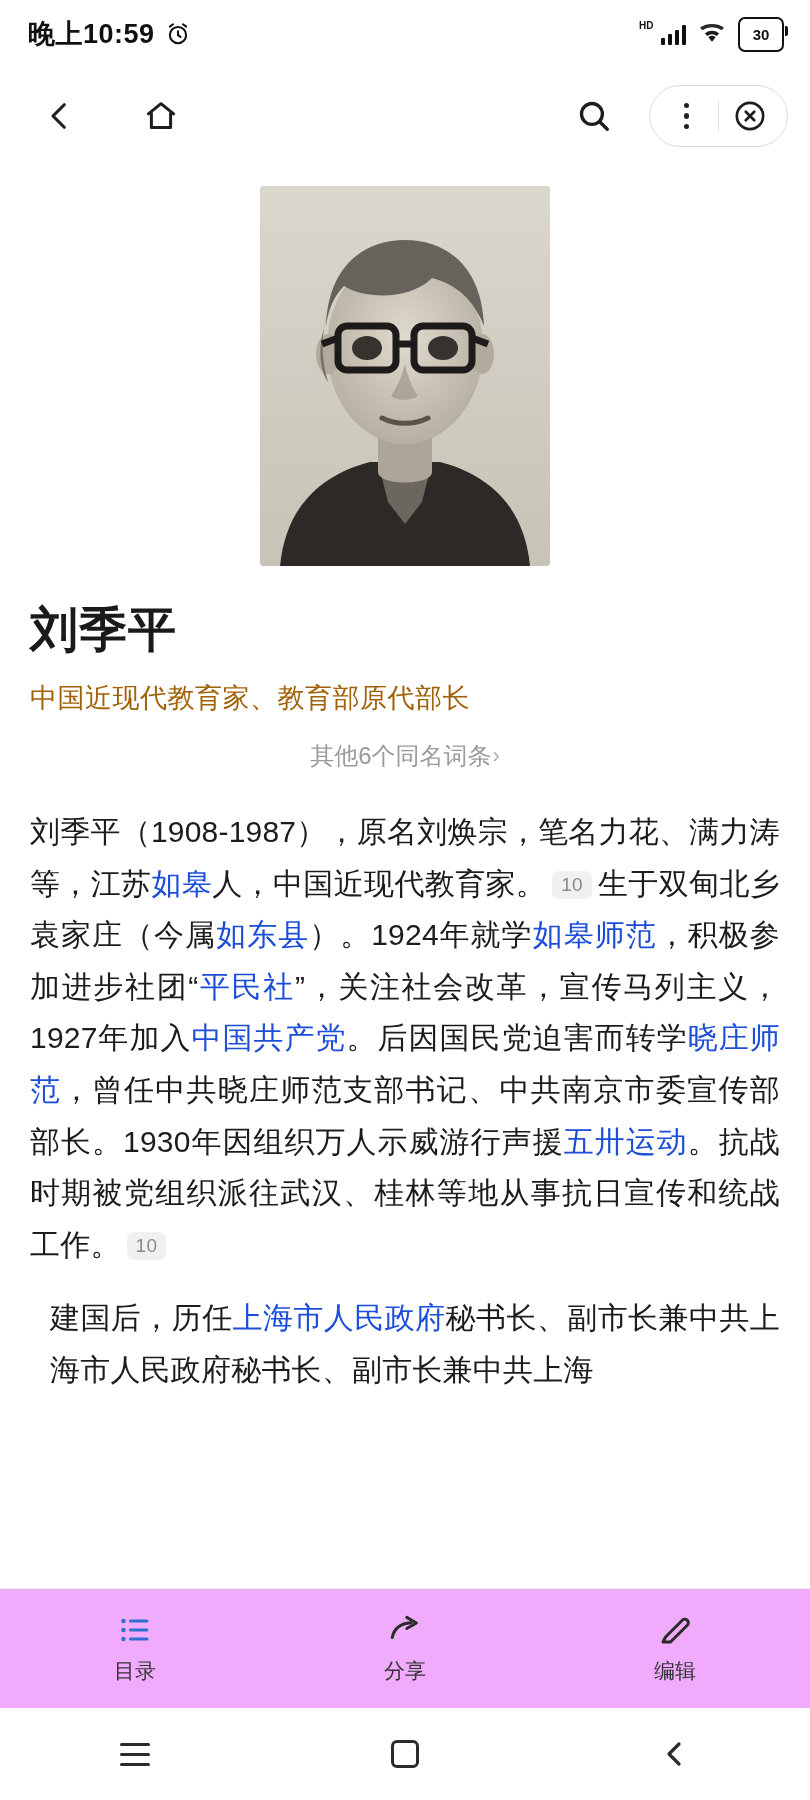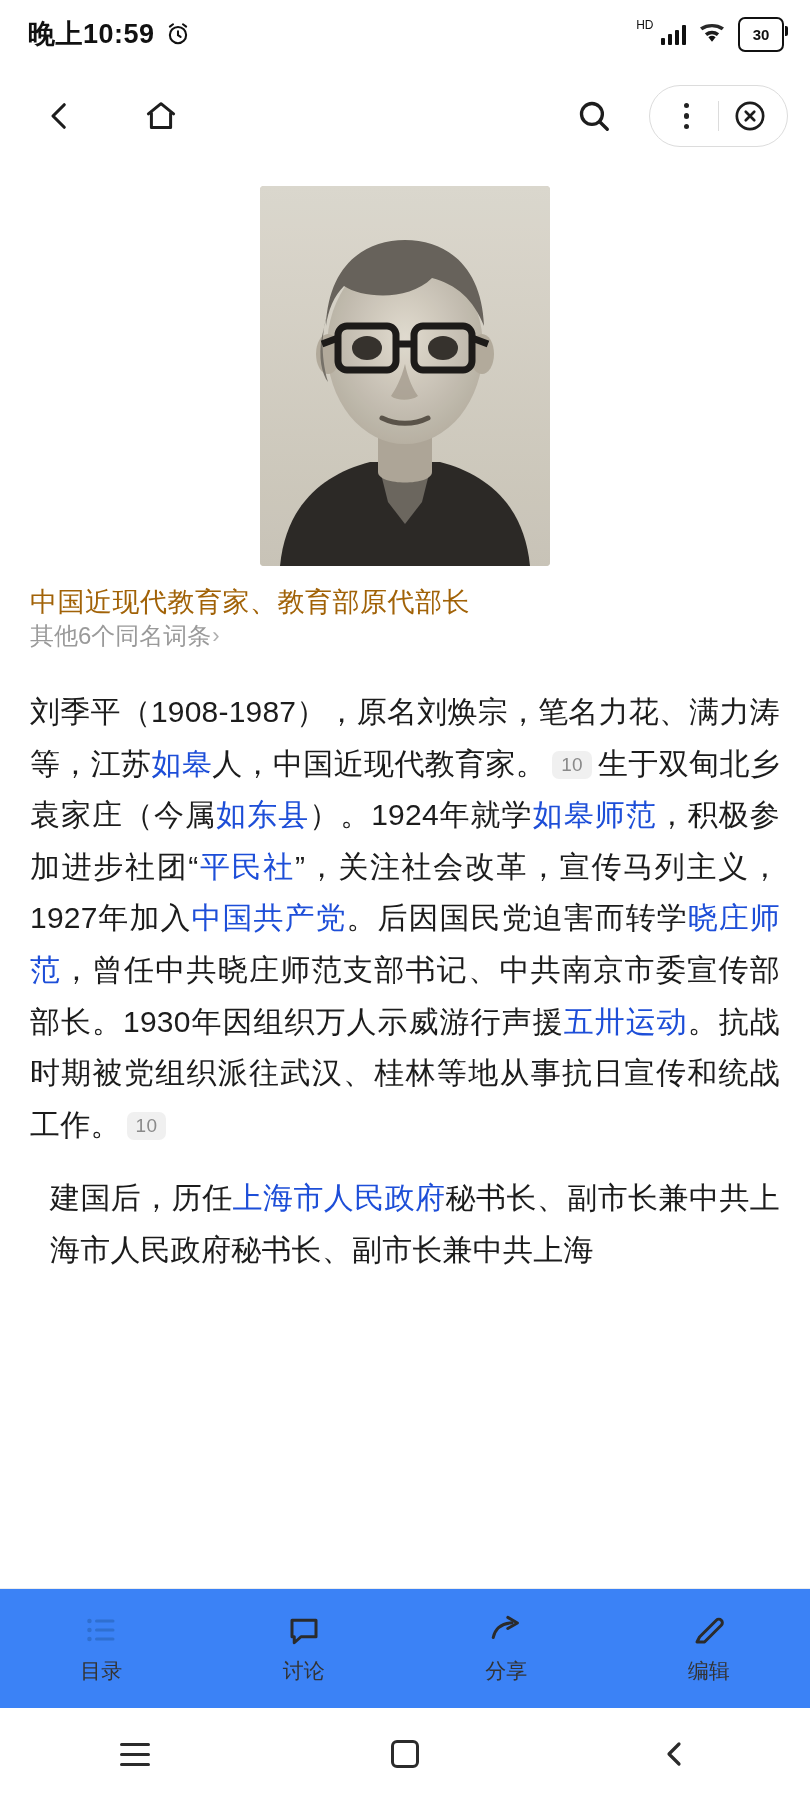--- a/index.html
+++ b/index.html
@@ -21,21 +21,21 @@
     height: 68px;
     display: flex; align-items: center; justify-content: space-between;
     padding: 0 26px 0 28px;
     color: #111;
     gap: 28px;
   }
   .status-left { display: flex; align-items: center; gap: 10px; }
   .status-time { font-size: 27px; font-weight: 600; letter-spacing: .5px; }
   .alarm-icon { width: 26px; height: 26px; }
   .status-right { display: flex; align-items: center; gap: 11px; }
-  .hd-badge { font-size: 12px; font-weight: 400; color: #111; position: relative; top: -9px; margin-right: -4px;}
+  .hd-badge { font-size: 10px; font-weight: 700; color: #111; position: relative; top: -9px; margin-right: -4px;}
   .bars { display: flex; align-items: flex-end; gap: 2.5px; height: 22px; }
   .bars i { width: 4.5px; background: #111; border-radius: 1px; display: block; }
   .bars i:nth-child(1) { height: 7px; }
   .bars i:nth-child(2) { height: 11px; }
   .bars i:nth-child(3) { height: 15px; }
   .bars i:nth-child(4) { height: 20px; }
   .batt {
     width: 46px; height: 35px; border: 2.5px solid #111; border-radius: 7px;
     display: flex; align-items: center; justify-content: center;
     font-size: 15px; font-weight: 600; position: relative;
@@ -96,21 +96,22 @@
 
   .title {
     font-size: 48px; font-weight: 700; color: #1a1a1a;
     margin-top: 32px; letter-spacing: 1px;
   }
   .subtitle {
     font-size: 27px; color: #a16207; margin-top: 18px; letter-spacing: .5px;
   }
   .alias-row {
     display: flex; align-items: center; gap: 1px;
-    color: #9a9a9a; font-size: 24px;
+    margin-top: 24px;
+    color: #9a9a9a; font-size: 24px; justify-content: center;
   }
   .alias-row .chev { font-size: 22px; color: #b0b0b0; }
 
   .body-text {
     margin-top: 34px;
     font-size: 30px;
     line-height: 1.72;
     color: #1c1c1c;
     text-align: justify;
     letter-spacing: .2px;
@@ -132,21 +133,21 @@
     position: absolute; left: 0; right: 0; bottom: 0; height: 60px;
     background: linear-gradient(rgba(255,255,255,0), #fff 82%);
     pointer-events: none;
   }
 
   
   .toolbar {
     height: 120px;
     border-top: 1px solid #ececec;
     display: flex; align-items: center;
-    background: #3b82f6;
+    background: #f0abfc;
   }
   .tool {
     flex: 1;
     display: flex; flex-direction: column; align-items: center; gap: 9px;
     cursor: pointer;
   }
   .tool .lab { font-size: 21px; color: #333; }
 
   
   .navbar {
@@ -279,20 +280,21 @@
           <ellipse cx="183" cy="162" rx="15" ry="12" fill="#38342f"></ellipse>
 
           <path d="M145 178c-4 16-10 26-14 32 6 5 20 5 27 0-5-7-10-17-13-32z" fill="#a89f90" opacity=".75"></path>
           <path d="M122 232c14 7 32 7 46 0" stroke="#5d564c" stroke-width="5" fill="none" stroke-linecap="round"></path>
 
           <rect width="290" height="380" fill="#000" opacity="0.03"></rect>
         </svg>
       </div>
     </div>
 
+    <h1 class="title">刘季平</h1>
     <div class="subtitle">中国近现代教育家、教育部原代部长</div>
 
     <div class="alias-row">
       <span>其他6个同名词条</span>
       <span class="chev">›</span>
     </div>
 
     <div class="body-text" id="body-text">
         <p><span>刘季平（1908-1987），原名刘焕宗，笔名力花、满力涛等，江苏</span><span class="lnk">如皋</span><span>人，中国近现代教育家。</span><span class="ref">10</span><span>生于双甸北乡袁家庄（今属</span><span class="lnk">如东县</span><span>）。1924年就学</span><span class="lnk">如皋师范</span><span>，积极参加进步社团“</span><span class="lnk">平民社</span><span>”，关注社会改革，宣传马列主义，1927年加入</span><span class="lnk">中国共产党</span><span>。后因国民党迫害而转学</span><span class="lnk">晓庄师范</span><span>，曾任中共晓庄师范支部书记、中共南京市委宣传部部长。1930年因组织万人示威游行声援</span><span class="lnk">五卅运动</span><span>。抗战时期被党组织派往武汉、桂林等地从事抗日宣传和统战工作。</span><span class="ref">10</span></p>
         <p><span>建国后，历任</span><span class="lnk">上海市人民政府</span><span>秘书长、副市长兼中共上海市人民政府秘书长、副市长兼中共上海</span></p>
@@ -303,26 +305,20 @@
 
   <div class="toolbar">
     <div class="tool">
       <svg viewBox="0 0 24 24" width="36" height="36" fill="none" stroke="#2f6fd0" stroke-width="2" stroke-linecap="round">
         <path d="M9 6h11M9 12h11M9 18h11"></path>
         <circle cx="4.3" cy="6" r="1.5" fill="#2f6fd0" stroke="none"></circle>
         <circle cx="4.3" cy="12" r="1.5" fill="#2f6fd0" stroke="none"></circle>
         <circle cx="4.3" cy="18" r="1.5" fill="#2f6fd0" stroke="none"></circle>
       </svg>
       <span class="lab">目录</span>
-    </div>
-    <div class="tool">
-      <svg viewBox="0 0 24 24" width="36" height="36" fill="none" stroke="#2b2b2b" stroke-width="2" stroke-linejoin="round">
-        <path d="M4 5.5h16v11H10l-4.5 4v-4H4z"></path>
-      </svg>
-      <span class="lab">讨论</span>
     </div>
     <div class="tool">
       <svg viewBox="0 0 24 24" width="36" height="36" fill="none" stroke="#2b2b2b" stroke-width="2" stroke-linecap="round" stroke-linejoin="round">
         <path d="M3.5 17c1.5-7 7-9.5 12.5-9.8"></path>
         <path d="M13.2 3.6 19.6 7.3 13.2 11"></path>
       </svg>
       <span class="lab">分享</span>
     </div>
     <div class="tool">
       <svg viewBox="0 0 24 24" width="36" height="36" fill="none" stroke="#2b2b2b" stroke-width="2" stroke-linecap="round" stroke-linejoin="round">

